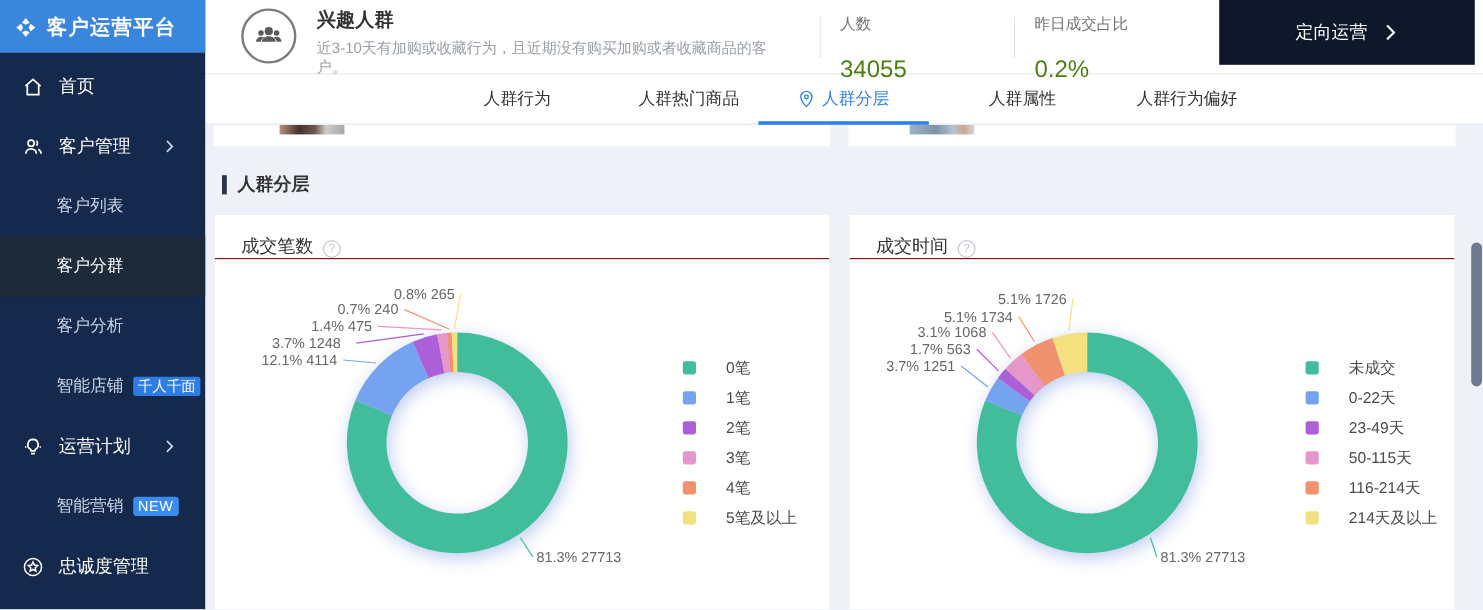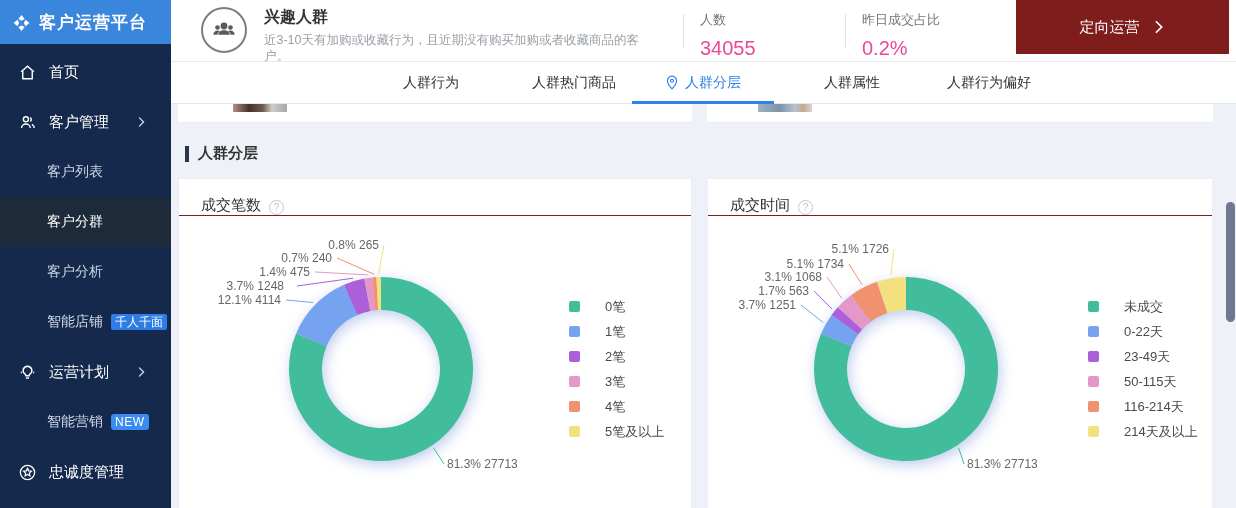--- a/index.html
+++ b/index.html
@@ -23,22 +23,22 @@
 
   
   .topbar { position:absolute; left:171px; top:0; width:1065px; height:62px; background:#fff; border-bottom:1px solid #e8eaf0; z-index:4; }
   .crowd-avatar { position:absolute; left:30px; top:7px; width:46px; height:46px; border:2px solid #7d7d7d; border-radius:50%; display:flex; align-items:center; justify-content:center; }
   .crowd-info { position:absolute; left:93px; top:7px; width:385px; }
   .crowd-title { font-size:16px; font-weight:bold; color:#333; }
   .crowd-desc { margin-top:4px; font-size:12.5px; color:#9aa0a6; line-height:16px; }
   .stat-divider { position:absolute; top:14px; width:1px; height:34px; background:#e2e4e8; }
   .stat { position:absolute; top:11px; }
   .stat-label { font-size:13px; color:#737373; }
-  .stat-value { margin-top:8px; font-size:20px; color:#ec4899; }
-  .primary-btn { position:absolute; left:845px; top:0; width:213px; height:54px; background:#7f1d1d; color:#fff; font-size:15px; border:none; display:flex; align-items:center; justify-content:center; gap:12px; cursor:pointer; }
+  .stat-value { margin-top:18px; font-size:20px; color:#4d7c0f; }
+  .primary-btn { position:absolute; left:845px; top:0; width:213px; height:54px; background:#0f172a; color:#fff; font-size:15px; border:none; display:flex; align-items:center; justify-content:center; gap:12px; cursor:pointer; }
 
   
   .tabbar { position:absolute; left:171px; top:62px; width:1065px; height:42px; background:#fff; border-bottom:1px solid #e4e7ee; z-index:3; }
   .tab { position:absolute; top:0; height:41px; transform:translateX(-50%); display:flex; align-items:center; gap:6px; font-size:14px; color:#333; cursor:pointer; white-space:nowrap; }
   .tab.active { color:#2f82e8; }
   .tab.active::after { content:""; position:absolute; left:50%; transform:translateX(-50%); bottom:-1px; width:142px; height:3px; background:#2f82e8; }
 
   
   .content { position:absolute; left:171px; top:104px; width:1065px; height:404px; }
   .peek-card { position:absolute; top:0; height:19px; background:#fff; border-bottom:1px solid #e9ecf2; }

